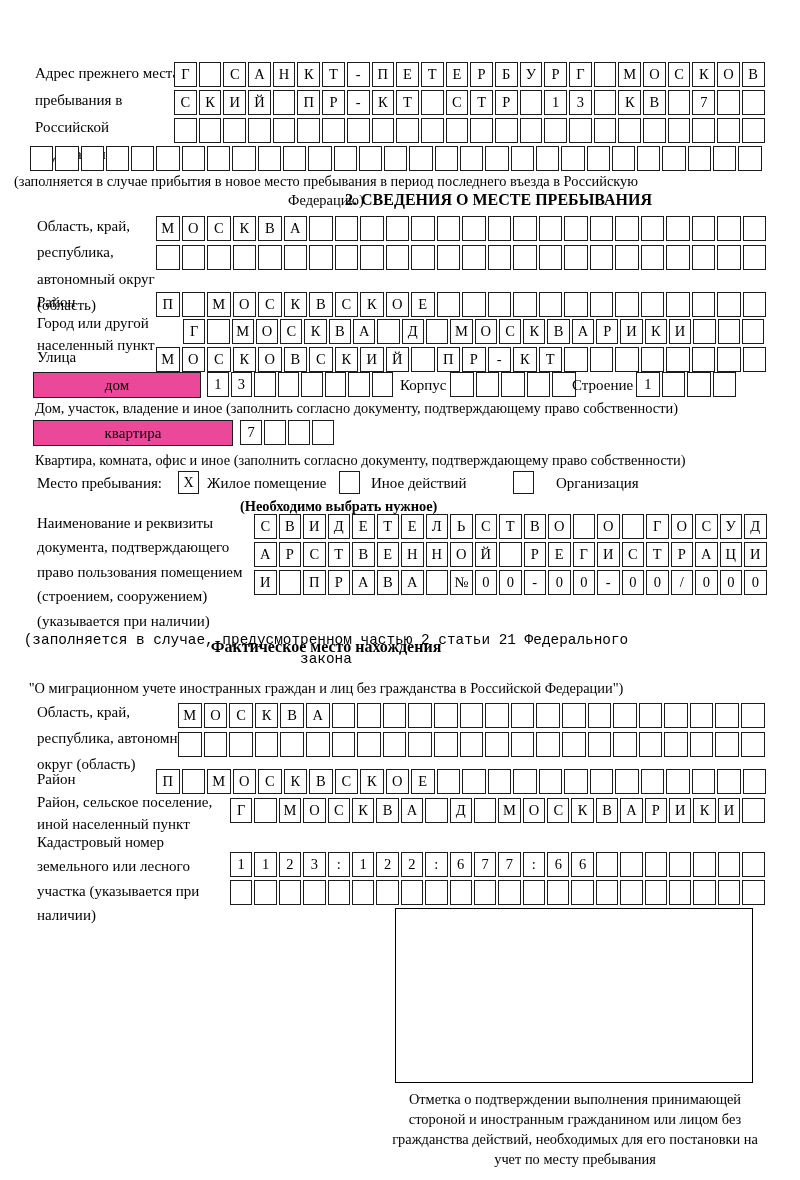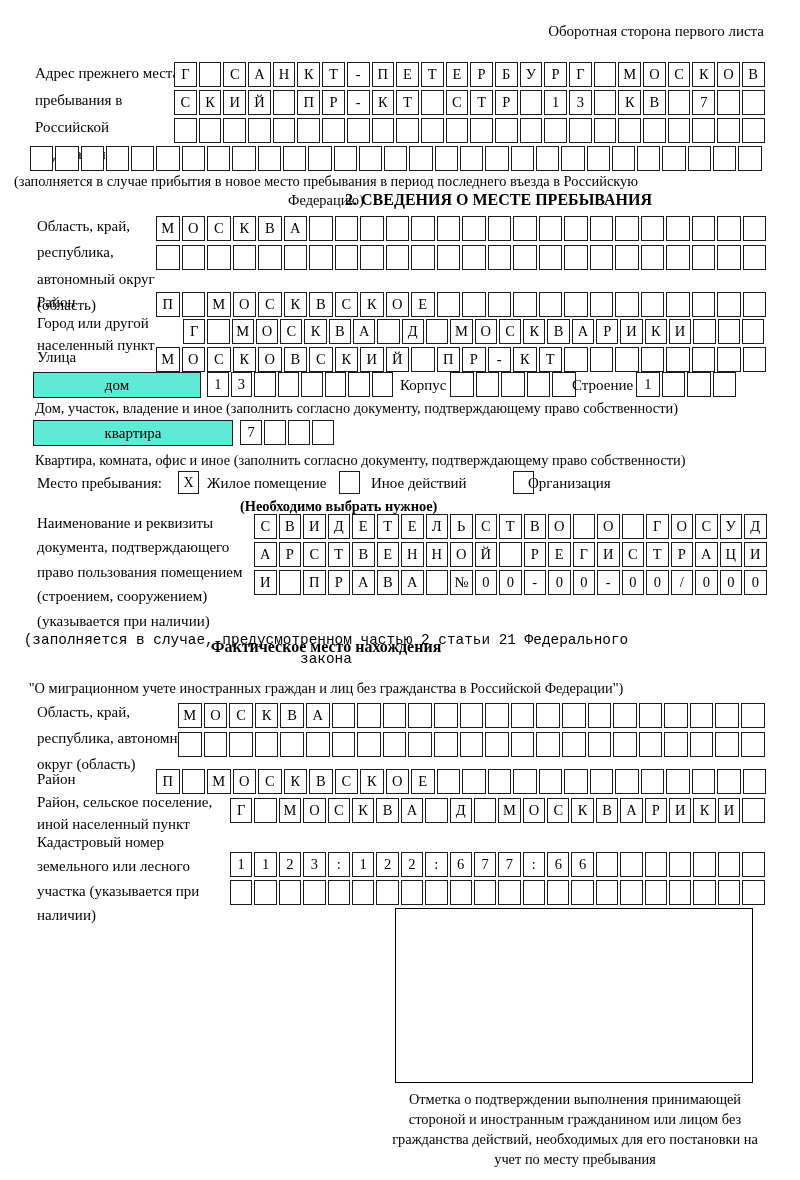--- a/index.html
+++ b/index.html
@@ -12,34 +12,33 @@
   .center{left:0;width:652px;text-align:center;}
   .title{position:absolute;font-size:16px;font-weight:bold;}
   .boxrow{position:absolute;display:flex;gap:2px;}
   .boxrow .cell{
     width:var(--w,22px);height:25px;border:1.6px solid #1c1c1c;box-sizing:border-box;
     display:flex;align-items:center;justify-content:center;
     font-size:14.5px;background:#fff;flex:0 0 auto;
   }
   .widebox{
     position:absolute;height:26px;border:1.7px solid #1c1c1c;box-sizing:border-box;
-    display:flex;align-items:center;justify-content:center;font-size:15px;background:#5eead4;
+    display:flex;align-items:center;justify-content:center;font-size:15px;background:#ec4899;
   }
   .checkbox{
     position:absolute;width:21px;height:23px;border:1.6px solid #1c1c1c;box-sizing:border-box;
     display:flex;align-items:center;justify-content:center;font-size:14px;background:#fff;
   }
   .stamp{position:absolute;border:1.7px solid #000;background:#fff;box-sizing:border-box;}
 </style>
 </head>
 <body>
 
 <div class="page">
 
-  <div class="lbl" style="top:20px;right:36px;left:auto;">Оборотная сторона первого листа</div>
 
   <div class="lbl" style="left:35px;top:60px;width:148px;line-height:1.8;">Адрес прежнего места пребывания в Российской Федерации</div>
   <div class="boxrow" style="left:174px;top:62px;--w:22.7px;">
       <span class="cell">Г</span>
       <span class="cell"></span>
       <span class="cell">С</span>
       <span class="cell">А</span>
       <span class="cell">Н</span>
       <span class="cell">К</span>
       <span class="cell">Т</span>
@@ -322,21 +321,21 @@
       <span class="cell"></span>
     </div>
   <div class="note" style="left:35px;top:451px;">Квартира, комната, офис и иное (заполнить согласно документу, подтверждающему право собственности)</div>
 
   <div class="lbl" style="left:37px;top:472px;">Место пребывания:</div>
   <div class="checkbox" style="left:178px;top:471px;">X</div>
   <div class="lbl" style="left:207px;top:472px;">Жилое помещение</div>
   <div class="checkbox" style="left:339px;top:471px;"></div>
   <div class="lbl" style="left:371px;top:472px;">Иное действий</div>
   <div class="checkbox" style="left:513px;top:471px;"></div>
-  <div class="lbl" style="left:528px;top:472px;font-family:Liberation Serif, serif;">Организация</div>
+  <div class="lbl" style="left:556px;top:472px;font-family:Liberation Serif, serif;">Организация</div>
   <div class="note" style="left:240px;top:497px;font-weight:bold;">(Необходимо выбрать нужное)</div>
 
   <div class="lbl" style="left:37px;top:511px;width:214px;line-height:1.63;">Наименование и реквизиты документа, подтверждающего право пользования помещением (строением, сооружением) (указывается при наличии)</div>
   <div class="boxrow" style="left:254px;top:514px;--w:22.5px;">
       <span class="cell">С</span>
       <span class="cell">В</span>
       <span class="cell">И</span>
       <span class="cell">Д</span>
       <span class="cell">Е</span>
       <span class="cell">Т</span>

